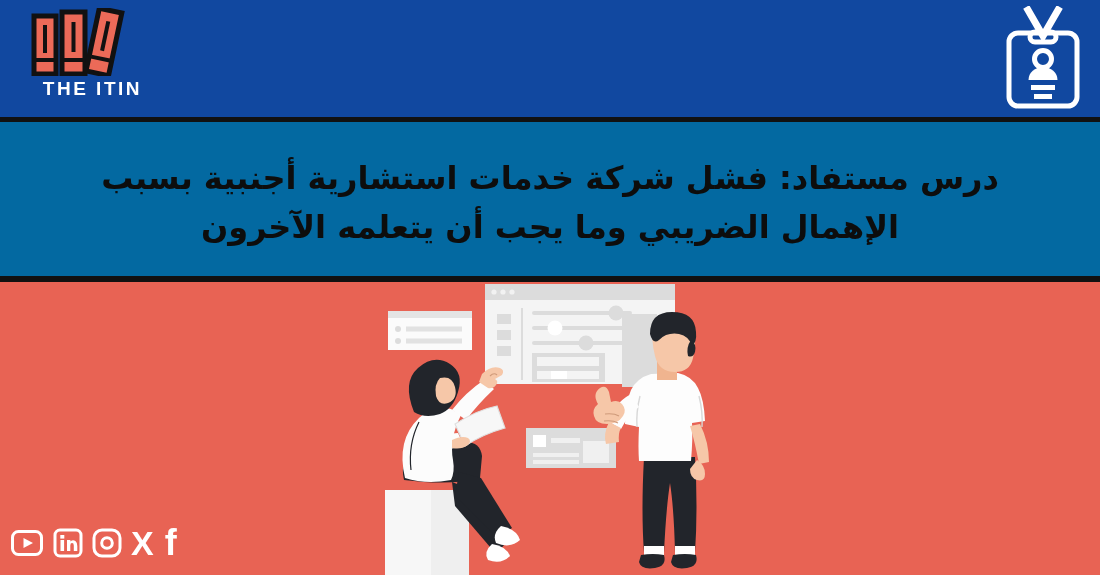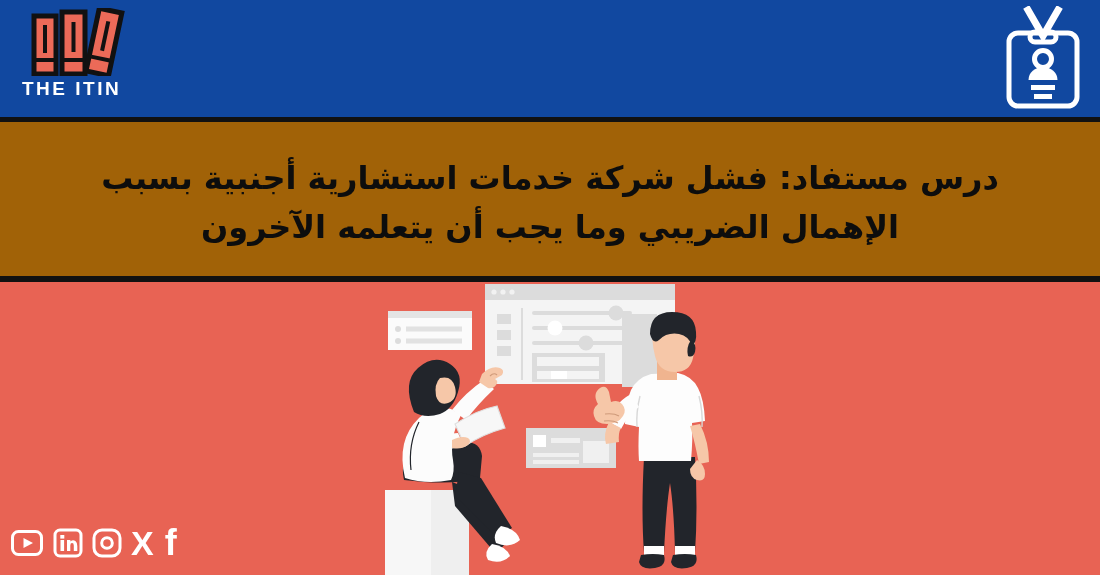--- a/index.html
+++ b/index.html
@@ -18,30 +18,30 @@
     box-sizing:border-box;
   }
   .header-rule{position:absolute;left:0;top:117px;width:1100px;height:5px;background:#111111;}
 
   
   .logo{position:absolute;left:22px;top:8px;width:120px;height:100px;}
   .logo-books{position:absolute;left:8px;top:0;width:100px;height:68px;}
   .logo-text{
     position:absolute;left:0;top:70px;width:120px;
     color:#ffffff;font-size:19px;font-weight:bold;letter-spacing:2.5px;
-    text-align:left;line-height:22px;
+    text-align:right;line-height:22px;
   }
 
   
   .badge-icon{position:absolute;right:16px;top:6px;width:82px;height:104px;}
 
   
   .title-band{
     position:absolute;left:0;top:122px;width:1100px;height:162px;
-    background:#a16207;
+    background:#0369a1;
     display:flex;align-items:center;justify-content:center;
     box-sizing:border-box;
   }
   .title-text{
     direction:rtl;text-align:center;
     font-family:"DejaVu Sans","Liberation Sans",sans-serif;
     font-size:32px;font-weight:bold;color:#0d0d0d;
     line-height:1.52;
     width:980px;
     margin:0;

